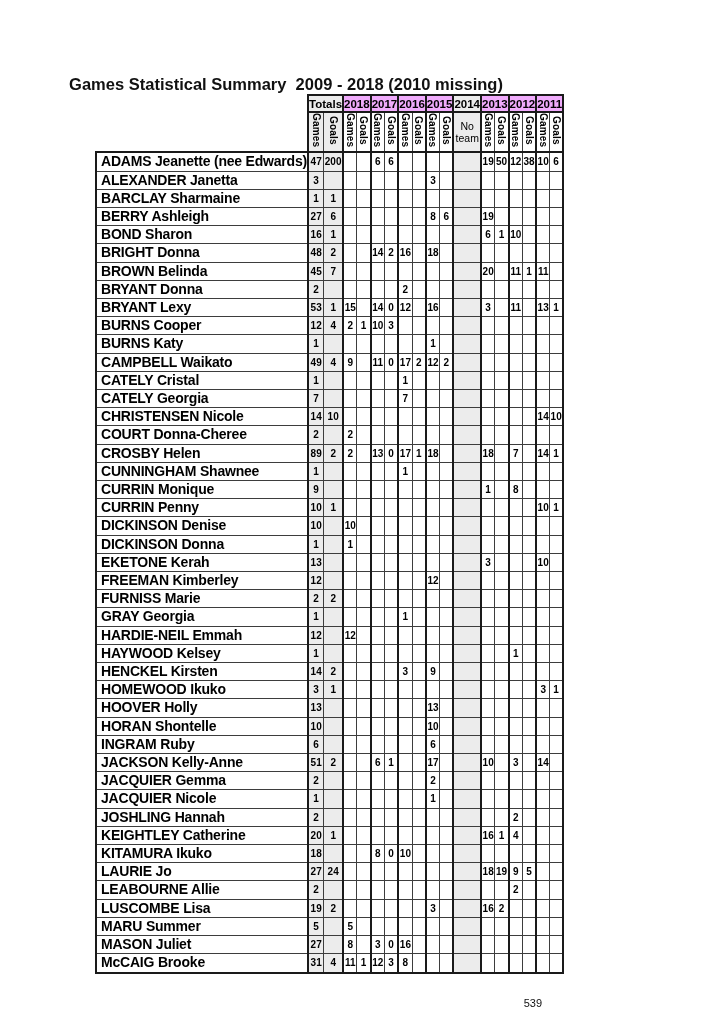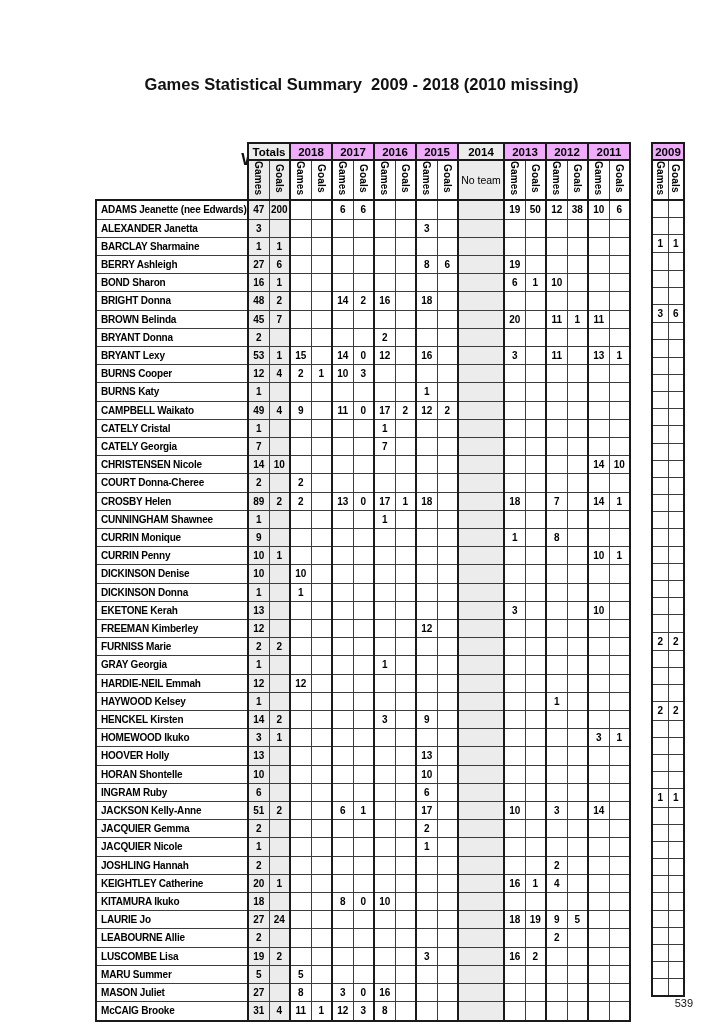--- a/index.html
+++ b/index.html
@@ -1,40 +1,39 @@
 <!DOCTYPE html>
 <html><head>
 <meta charset="utf-8">
 <style>
   * { box-sizing: border-box; margin: 0; padding: 0; }
   html, body { background: #fff; }
   .page {
     position: relative;
-    width: 723px; height: 1024px;
+    width: 572px; height: 1024px;
     background: #ffffff;
     font-family: "Liberation Sans", sans-serif;
     color: #000;
     overflow: hidden;
   }
   .title {
     margin-top: 22px;
     text-align: center;
     font-weight: bold;
     font-size: 16.5px;
     line-height: 25px;
     white-space: pre;
     color: #111;
   }
   .tables {
     position: absolute;
     left: 95px; top: 94px;
     display: flex;
-    align-items: flex-start;
-    gap: 20px;
-    margin-top: 48px;
+    align-items: flex-end;
+    gap: 12px;
   }
   table { border-collapse: collapse; table-layout: fixed; }
 
   
   th, td { font-weight: bold; color: #000; }
   .blank { border: none; background: transparent; }
   .blank2 { border: none; background: transparent; border-bottom: 2px solid #1a1a1a; }
   .yh {
     border: 2px solid #1a1a1a;
     height: 17px; font-size: 11.5px; text-align: center;
@@ -49,21 +48,21 @@
   }
   .vt {
     writing-mode: vertical-rl;
     font-size: 10px; font-weight: bold;
     letter-spacing: 0.2px;
   }
   .name {
     width: 152px;
     border: 1px solid #3d3d3d;
     border-left: 2px solid #1a1a1a;
-    font-size: 10px; letter-spacing: -0.2px;
+    font-size: 14px; letter-spacing: -0.2px;
     padding-left: 4px; white-space: nowrap; overflow: hidden;
     text-align: left; background: #fff;
   }
   .num {
     width: 21px;
     border: 1px solid #3d3d3d;
     font-size: 10px; text-align: center;
     background: #fff; padding: 0;
   }
   .w14 { width: 46px; }

